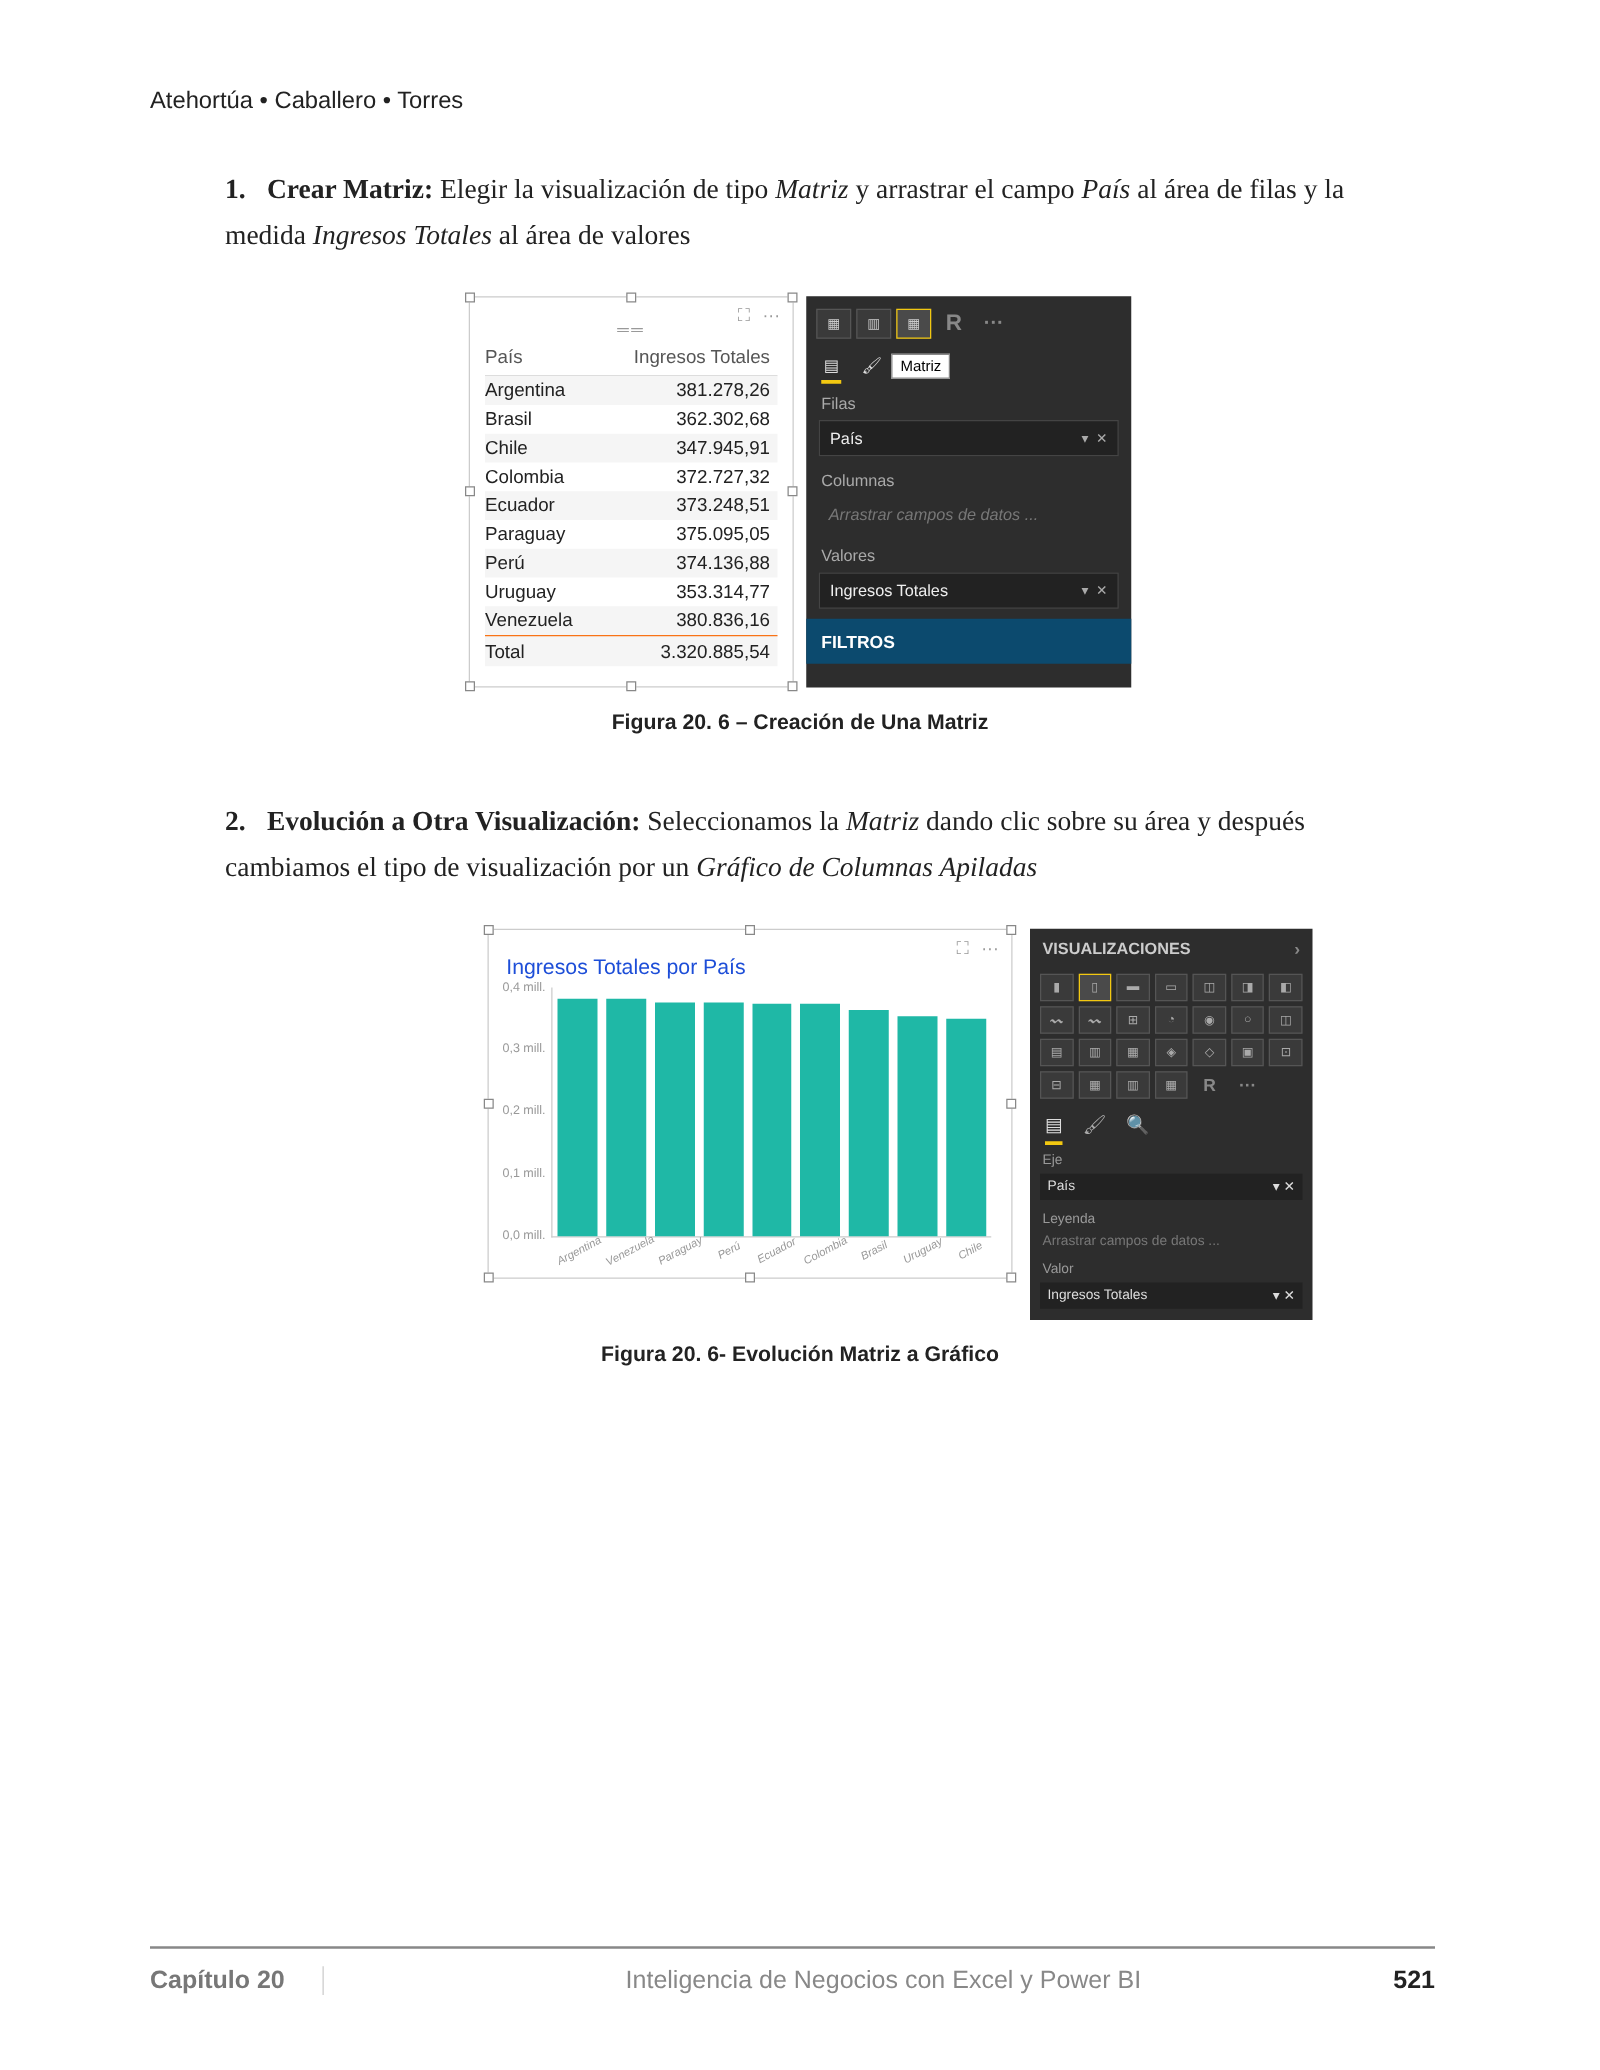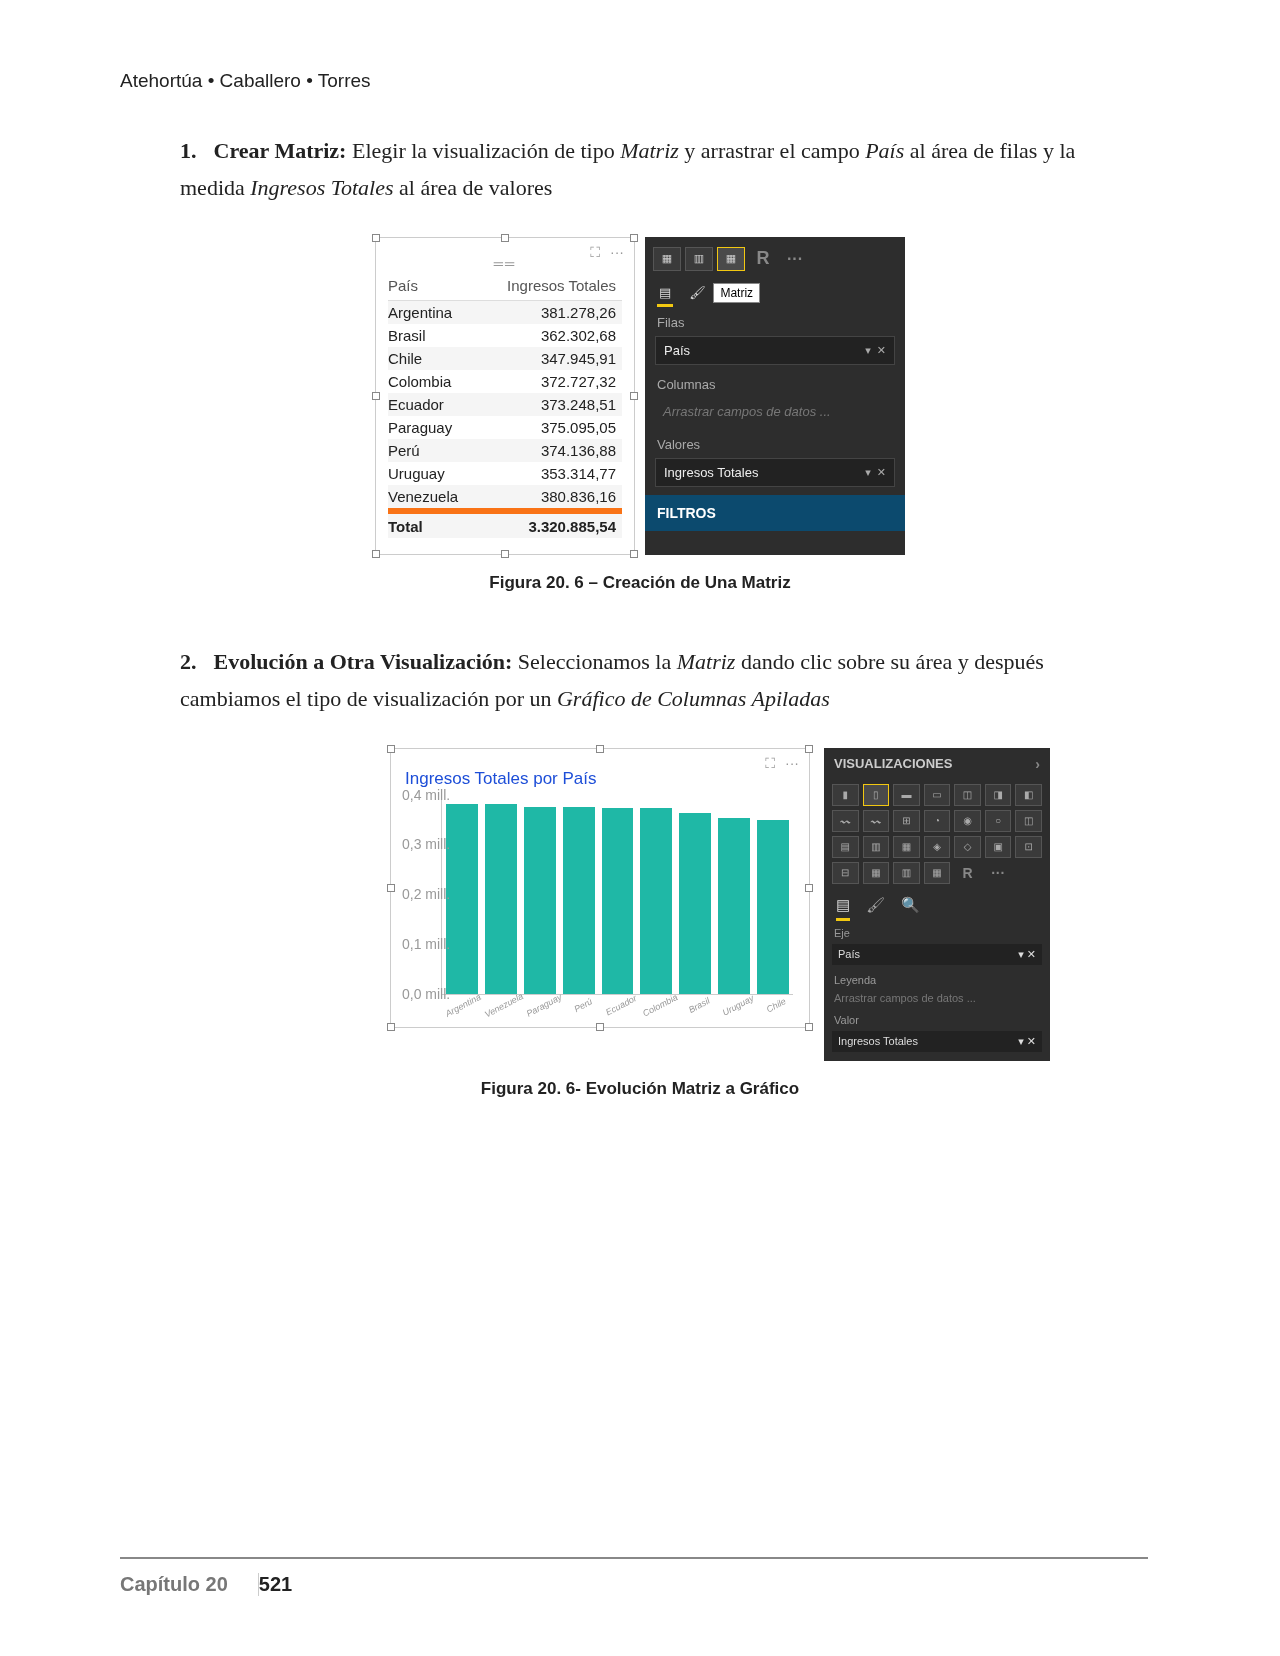--- a/index.html
+++ b/index.html
@@ -24,21 +24,21 @@
     width: 260px; background: #fff; border: 1px solid #ccc; position: relative;
     padding: 18px 12px 16px 12px; font-family: 'Segoe UI', Arial, sans-serif;
   }
   .matrix-handle { text-align: center; font-size: 13px; color: #999; letter-spacing: 2px; }
   .matrix-headers, .matrix-row { display: flex; font-size: 15px; }
   .matrix-headers { border-bottom: 1px solid #ddd; padding: 6px 0; color: #555; }
   .matrix-row { padding: 3px 0; }
   .matrix-row:nth-child(odd) { background: #f5f5f5; }
   .col-country { width: 50%; }
   .col-value { width: 50%; text-align: right; padding-right: 6px; }
-  .matrix-total { font-weight: 700; border-top: 6px solid #f97316; padding-top: 4px; }
+  .matrix-total { font-weight: 400; border-top: 1px solid #f97316; padding-top: 4px; }
   .card-dots { position: absolute; top: 6px; right: 10px; color: #999; font-size: 14px; }
   .card-dots span { margin-left: 6px; }
   .sel-handle { position:absolute; width:8px; height:8px; border:1px solid #888; background:#fff;}
   .h-tl{top:-4px;left:-4px;} .h-tr{top:-4px;right:-4px;} .h-bl{bottom:-4px;left:-4px;} .h-br{bottom:-4px;right:-4px;}
   .h-tm{top:-4px;left:50%;margin-left:-4px;} .h-bm{bottom:-4px;left:50%;margin-left:-4px;}
   .h-ml{top:50%;left:-4px;margin-top:-4px;} .h-mr{top:50%;right:-4px;margin-top:-4px;}
 
   .pbi-panel {
     width: 260px; background: #2d2d2d; color: #ddd; font-family: 'Segoe UI', Arial, sans-serif;
     font-size: 13px; padding: 6px 0 0 0;
@@ -67,21 +67,21 @@
   .fig-caption { text-align:center; font-family:Arial,sans-serif; font-weight:700; font-size:17px; margin:18px 0 50px 0;}
 
   
   .fig2-wrap { display:flex; justify-content:center; gap:14px; margin:18px 0 10px 160px;}
   .chart-card {
     width:420px; height:280px; border:1px solid #ccc; background:#fff; position:relative;
     font-family:'Segoe UI',Arial,sans-serif; padding:18px 8px 8px 8px;
   }
   .chart-title { font-size:17px; color:#1d4ed8; margin:2px 0 6px 6px;}
   .chart-area { position:relative; height:200px; margin-left:42px; margin-right:8px; border-left:1px solid #ccc; border-bottom:1px solid #ccc;}
-  .ylabel { position:absolute; left:6px; font-size:14px; color:#999; transform:translateY(-50%);}
+  .ylabel { position:absolute; left:6px; font-size:10px; color:#999; transform:translateY(-50%);}
   .bars { position:absolute; bottom:0; left:0; right:0; height:100%; display:flex; align-items:flex-end; gap:7px; padding:0 4px;}
   .bar { flex:1; background:#1fb8a6;}
   .xlabels { display:flex; margin-left:42px; margin-right:8px; }
   .xlab { flex:1; font-size:9px; color:#999; text-align:center; font-style:italic; transform:rotate(-28deg) translateY(6px); white-space:nowrap;}
   .viz-panel {
     width:226px; background:#2d2d2d; color:#ddd; font-family:'Segoe UI',Arial,sans-serif;
     font-size:12px; padding-bottom:6px;
   }
   .viz-header { display:flex; justify-content:space-between; align-items:center; padding:8px 10px; font-size:13px; font-weight:700; color:#ccc;}
   .viz-header .chev { color:#888; font-size:14px;}
@@ -331,14 +331,15 @@
     <div class="viz-field">
       <span>Ingresos Totales</span>
       <span class="ctrls"><span>▾</span>&nbsp;<span>✕</span></span>
     </div>
   </div>
 </div>
 <div class="fig-caption" style="margin-bottom:10px;">Figura 20. 6- Evolución Matriz a Gráfico</div>
 
 <div class="footer">
   <div class="footer-chap">Capítulo 20</div>
+  <div class="footer-title">Inteligencia de Negocios con Excel y Power BI</div>
   <div class="footer-page">521</div>
 </div>
 
 </body></html>

